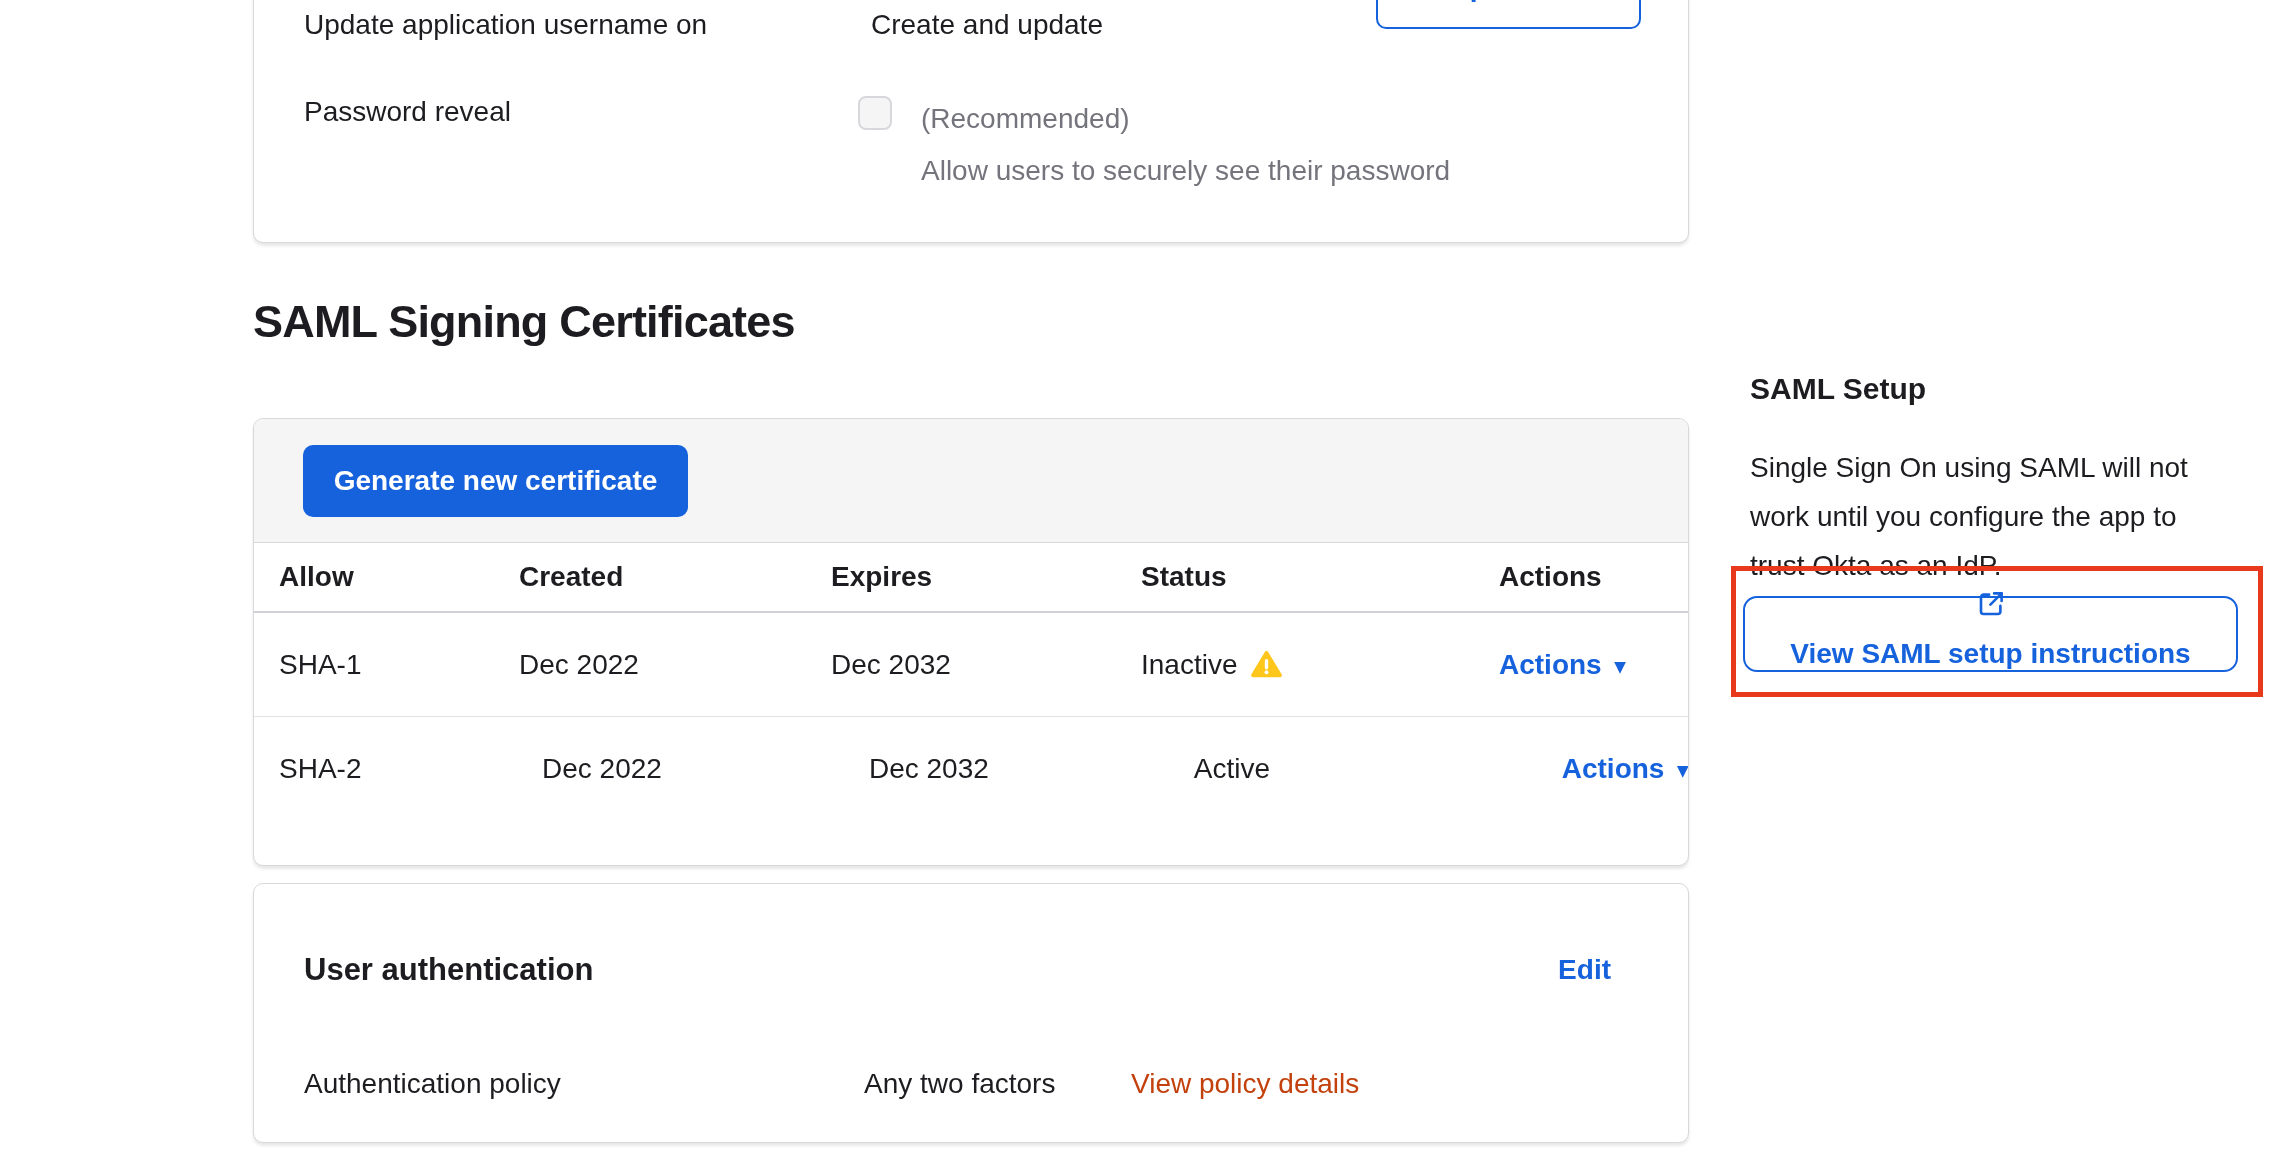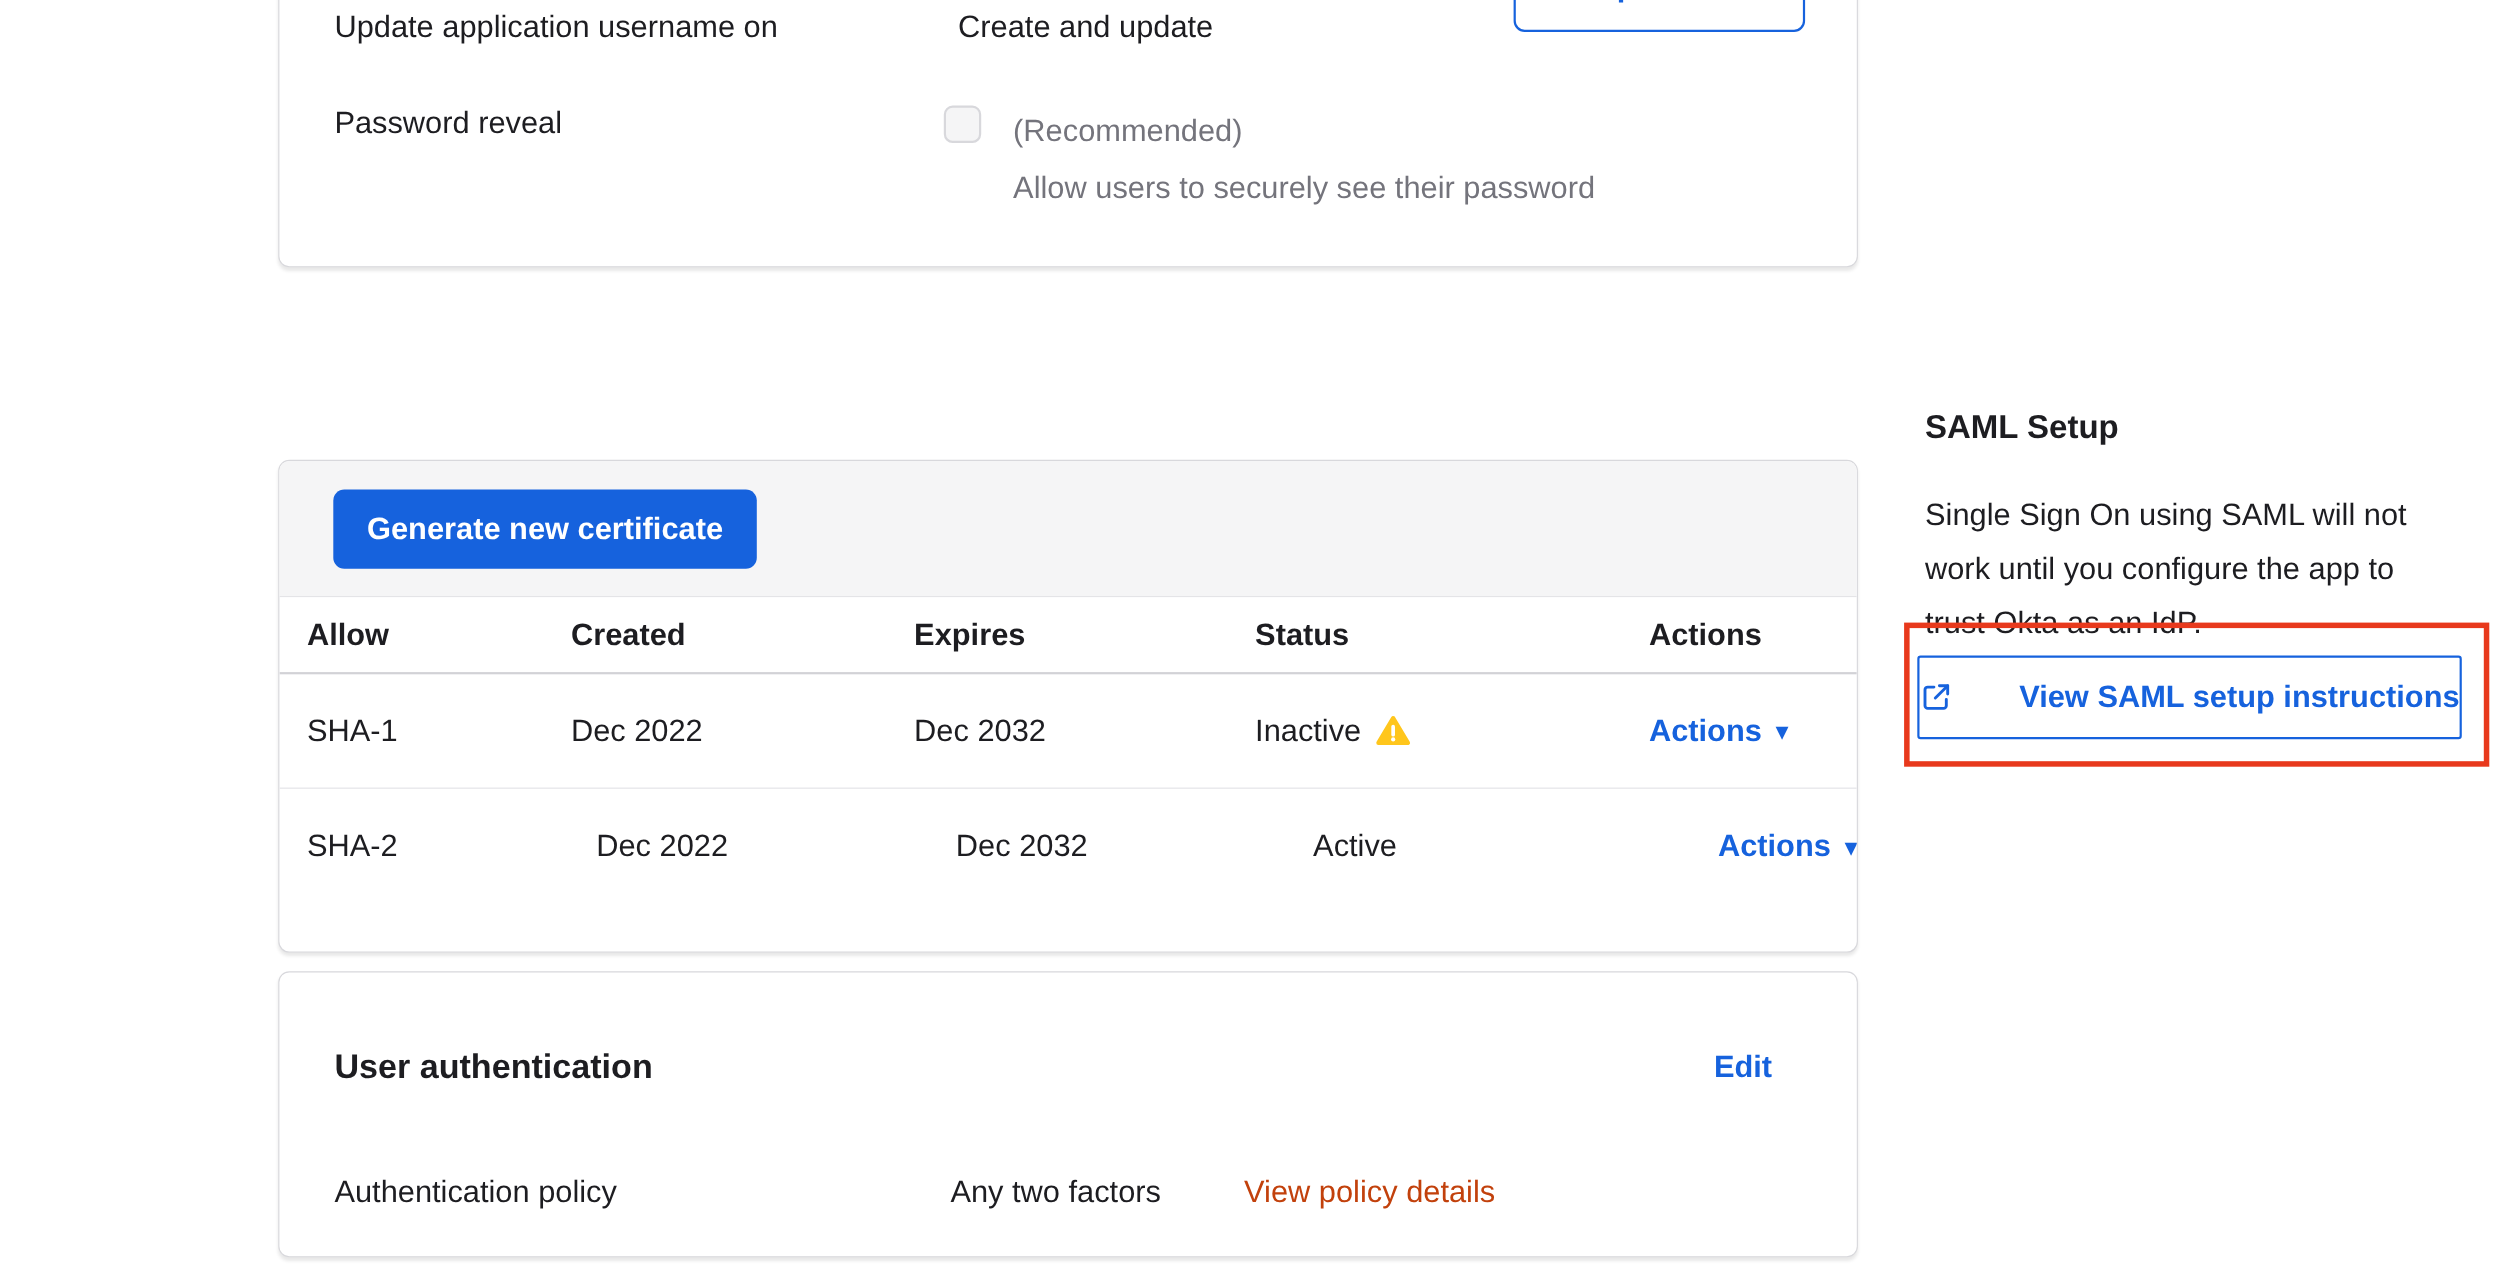--- a/index.html
+++ b/index.html
@@ -75,23 +75,23 @@
   #saml-setup-title { position:absolute; left:1750px; top:372px; font-size:30px; font-weight:700; }
   #saml-setup-desc { position:absolute; left:1750px; top:443px; font-size:28px; line-height:49px; color:#1d1d21; }
   #saml-setup-desc span { display:block; }
 
   #annotation-box {
     position:absolute; left:1731px; top:566px; width:532px; height:131px;
     border:5px solid #e8391c; background:transparent; pointer-events:none;
   }
   #view-saml-btn {
     position:absolute; left:1743px; top:596px; width:495px; height:76px;
-    background:#fff; border:2px solid #1662dd; border-radius:3px;
-    display:flex; align-items:center; justify-content:space-between; gap:19px;
-    font-size:28px; font-weight:700; color:#1662dd; cursor:pointer;
+    background:#fff; border:2px solid #1662dd; border-radius:14px;
+    display:flex; align-items:center; justify-content:flex-end; gap:19px;
+    font-size:28px; font-weight:700; color:#1662dd; cursor:pointer;flex-direction:column;
   }
   svg { display:block; }
 </style>
 </head>
 <body>
 
 <div id="screen">
 
   <div id="settings-card" class="card">
 
@@ -112,20 +112,21 @@
     <div class="abs t28" style="left:50px; top:163px;">Password reveal</div>
 
     <div id="password-checkbox" aria-checked="unchecked"></div>
 
     <div class="checkbox-label">
       <span>(Recommended)</span>
       <span>Allow users to securely see their password</span>
     </div>
   </div>
 
+  <h1 id="saml-cert-title">SAML Signing Certificates</h1>
 
   <div id="cert-panel" class="card">
 
     <div id="cert-panel-header">
       <button id="generate-cert-btn">Generate new certificate</button>
     </div>
 
     <div id="cert-table-head" class="trow">
       <div class="c1">Allow</div>
       <div class="c2">Created</div>

